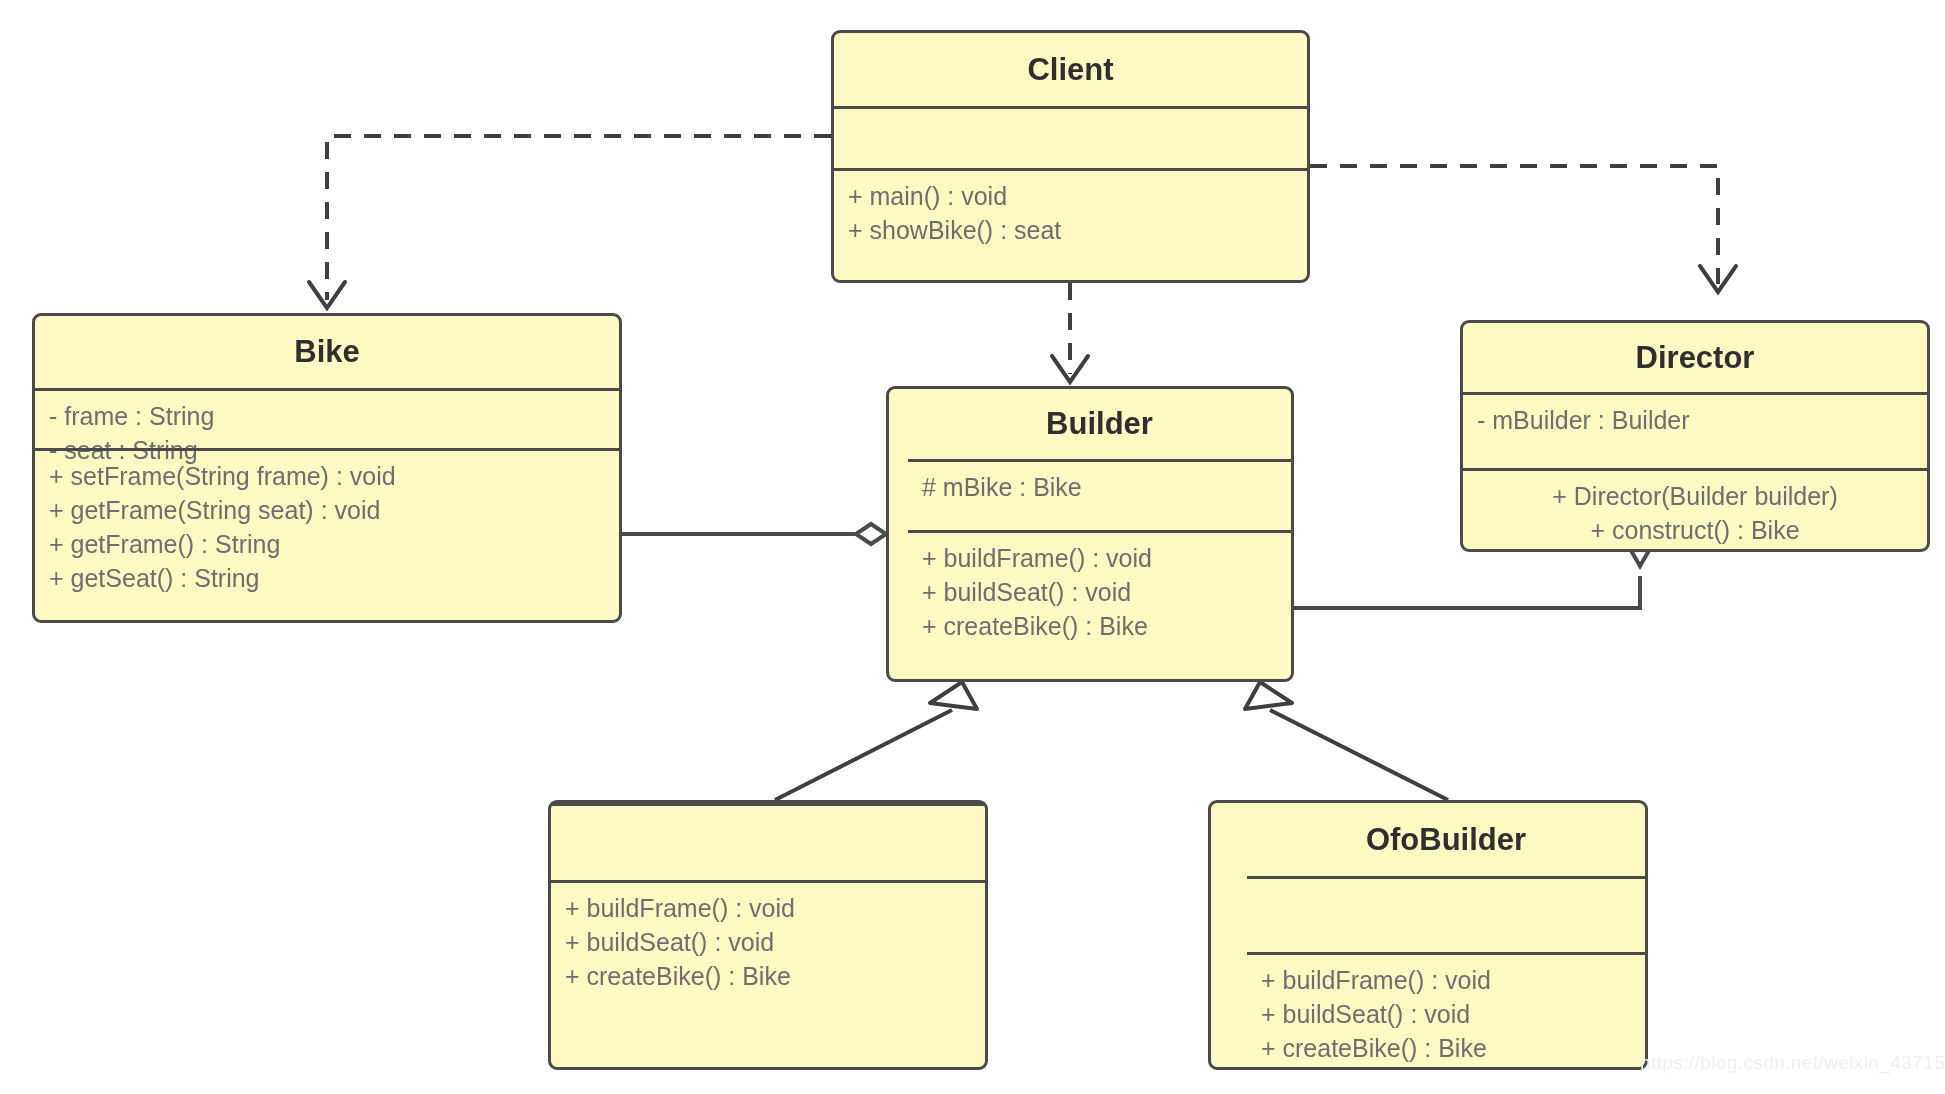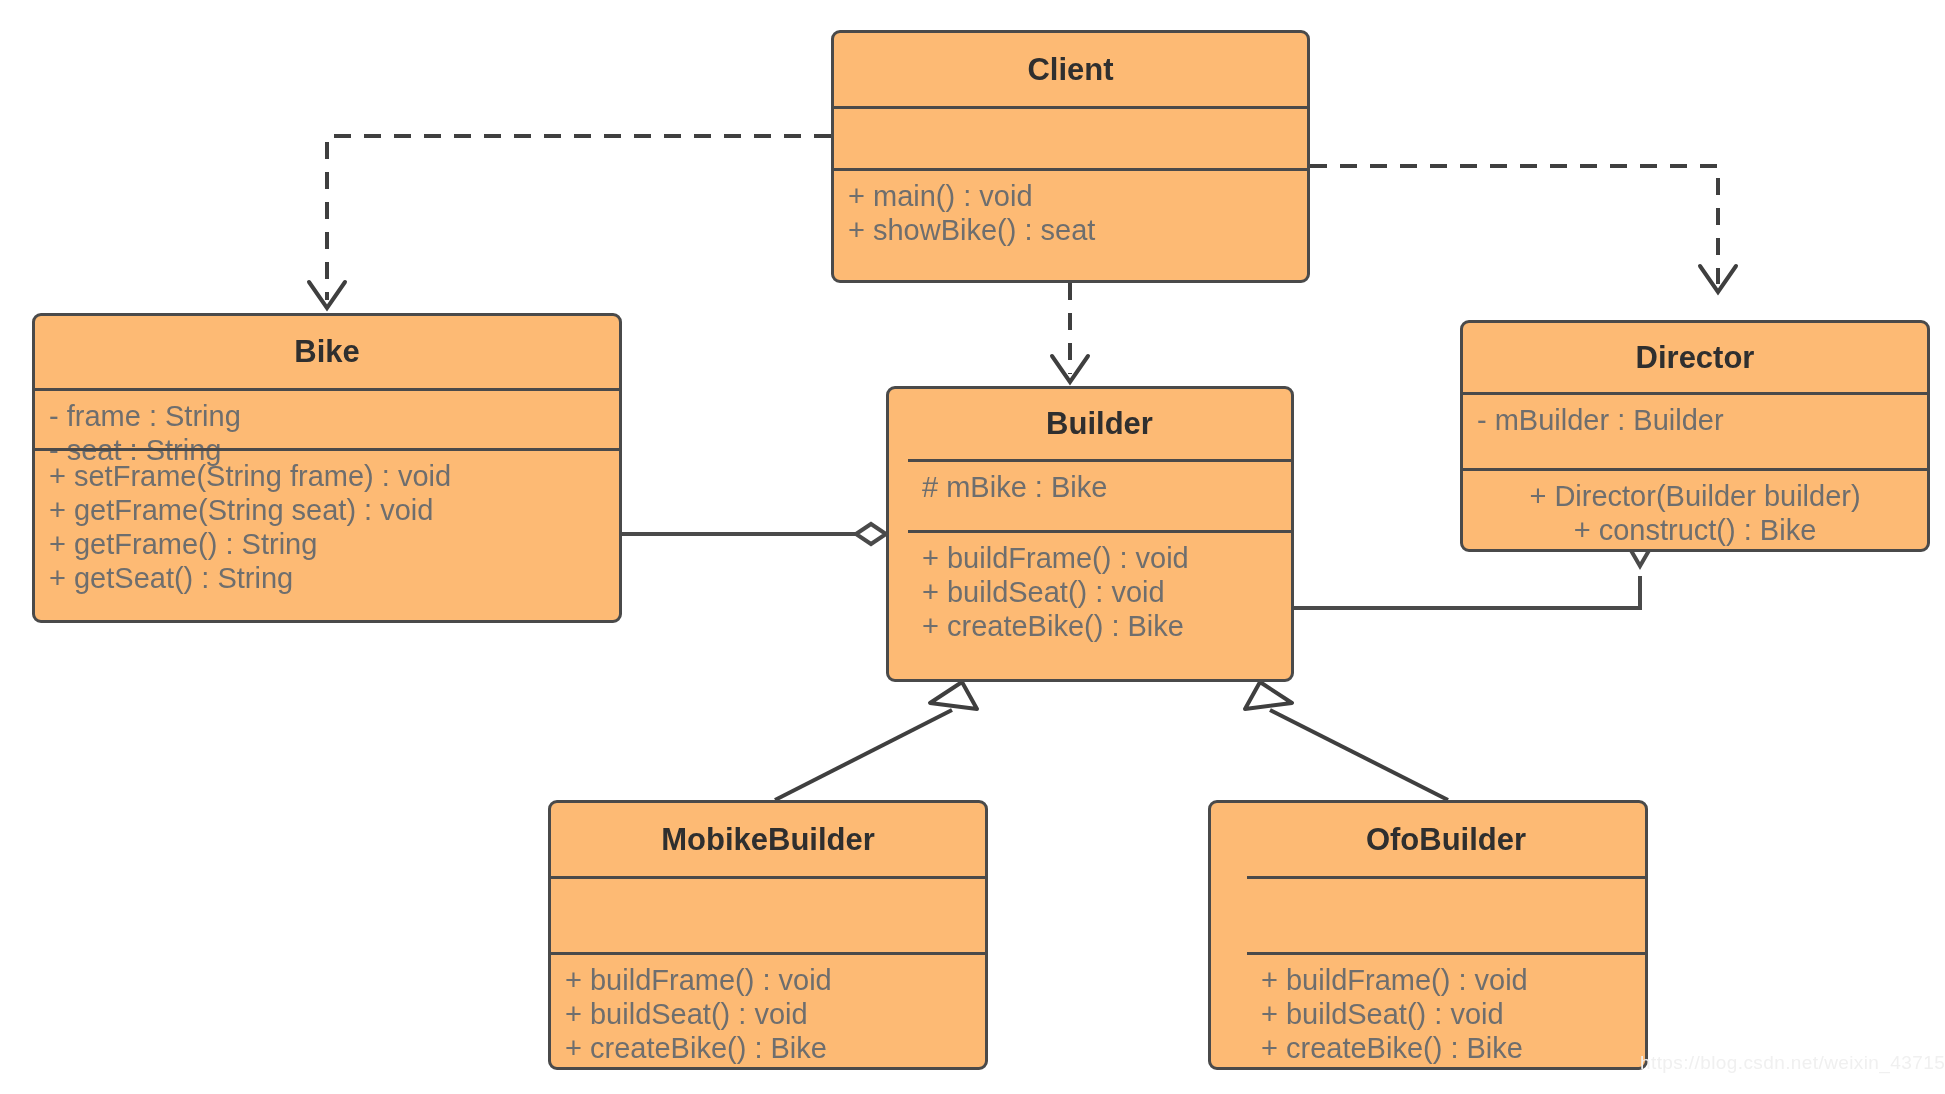--- a/index.html
+++ b/index.html
@@ -8,21 +8,21 @@
     background:#ffffff;
     font-family:"Liberation Sans", sans-serif;
     overflow:hidden;
     position:relative;
   }
   #canvas{position:absolute;inset:0;width:1945px;height:1094px;}
   
   .uml-class{
     position:absolute;
     box-sizing:border-box;
-    background:#fdba74;
+    background:#fef9c3;
     border:3px solid #4a4a4a;
     border-radius:9px;
     display:flex;
     flex-direction:column;
     z-index:3;
   }
   .uml-title{
     font-weight:bold;
     color:#2f2f2f;
     font-size:31px;
@@ -34,21 +34,21 @@
   }
   .uml-compartment{
     box-sizing:border-box;
     border-top:3px solid #4a4a4a;
     padding:8px 14px 2px 14px;
     overflow:visible;
   }
   .uml-compartment.empty{padding:0;}
   .uml-member{
     color:#6e6e6e;
-    font-size:29px;
+    font-size:25px;
     line-height:34px;
     white-space:nowrap;
   }
   
   #wires{position:absolute;left:0;top:0;width:1945px;height:1094px;z-index:1;}
   
   #watermark{
     position:absolute;
     left:1640px;top:1052px;
     font-size:19px;
@@ -141,21 +141,20 @@
     <div class="uml-compartment" style="height:80px;">
       <div class="uml-member">- mBuilder : Builder</div>
     </div>
     <div class="uml-compartment" style="flex:1;text-align:center;">
       <div class="uml-member">+ Director(Builder builder)</div>
       <div class="uml-member">+ construct() : Bike</div>
     </div>
   </div>
 
   <div class="uml-class" style="left:548px;top:800px;width:440px;height:270px;">
-    <div class="uml-title" style="height:74px;">MobikeBuilder</div>
     <div class="uml-compartment empty" style="height:77px;"></div>
     <div class="uml-compartment" style="flex:1;">
       <div class="uml-member">+ buildFrame() : void</div>
       <div class="uml-member">+ buildSeat() : void</div>
       <div class="uml-member">+ createBike() : Bike</div>
     </div>
   </div>
 
   <div class="uml-class" style="left:1208px;top:800px;width:440px;height:270px;padding-left:36px;">
     <div class="uml-title" style="height:74px;">OfoBuilder</div>

